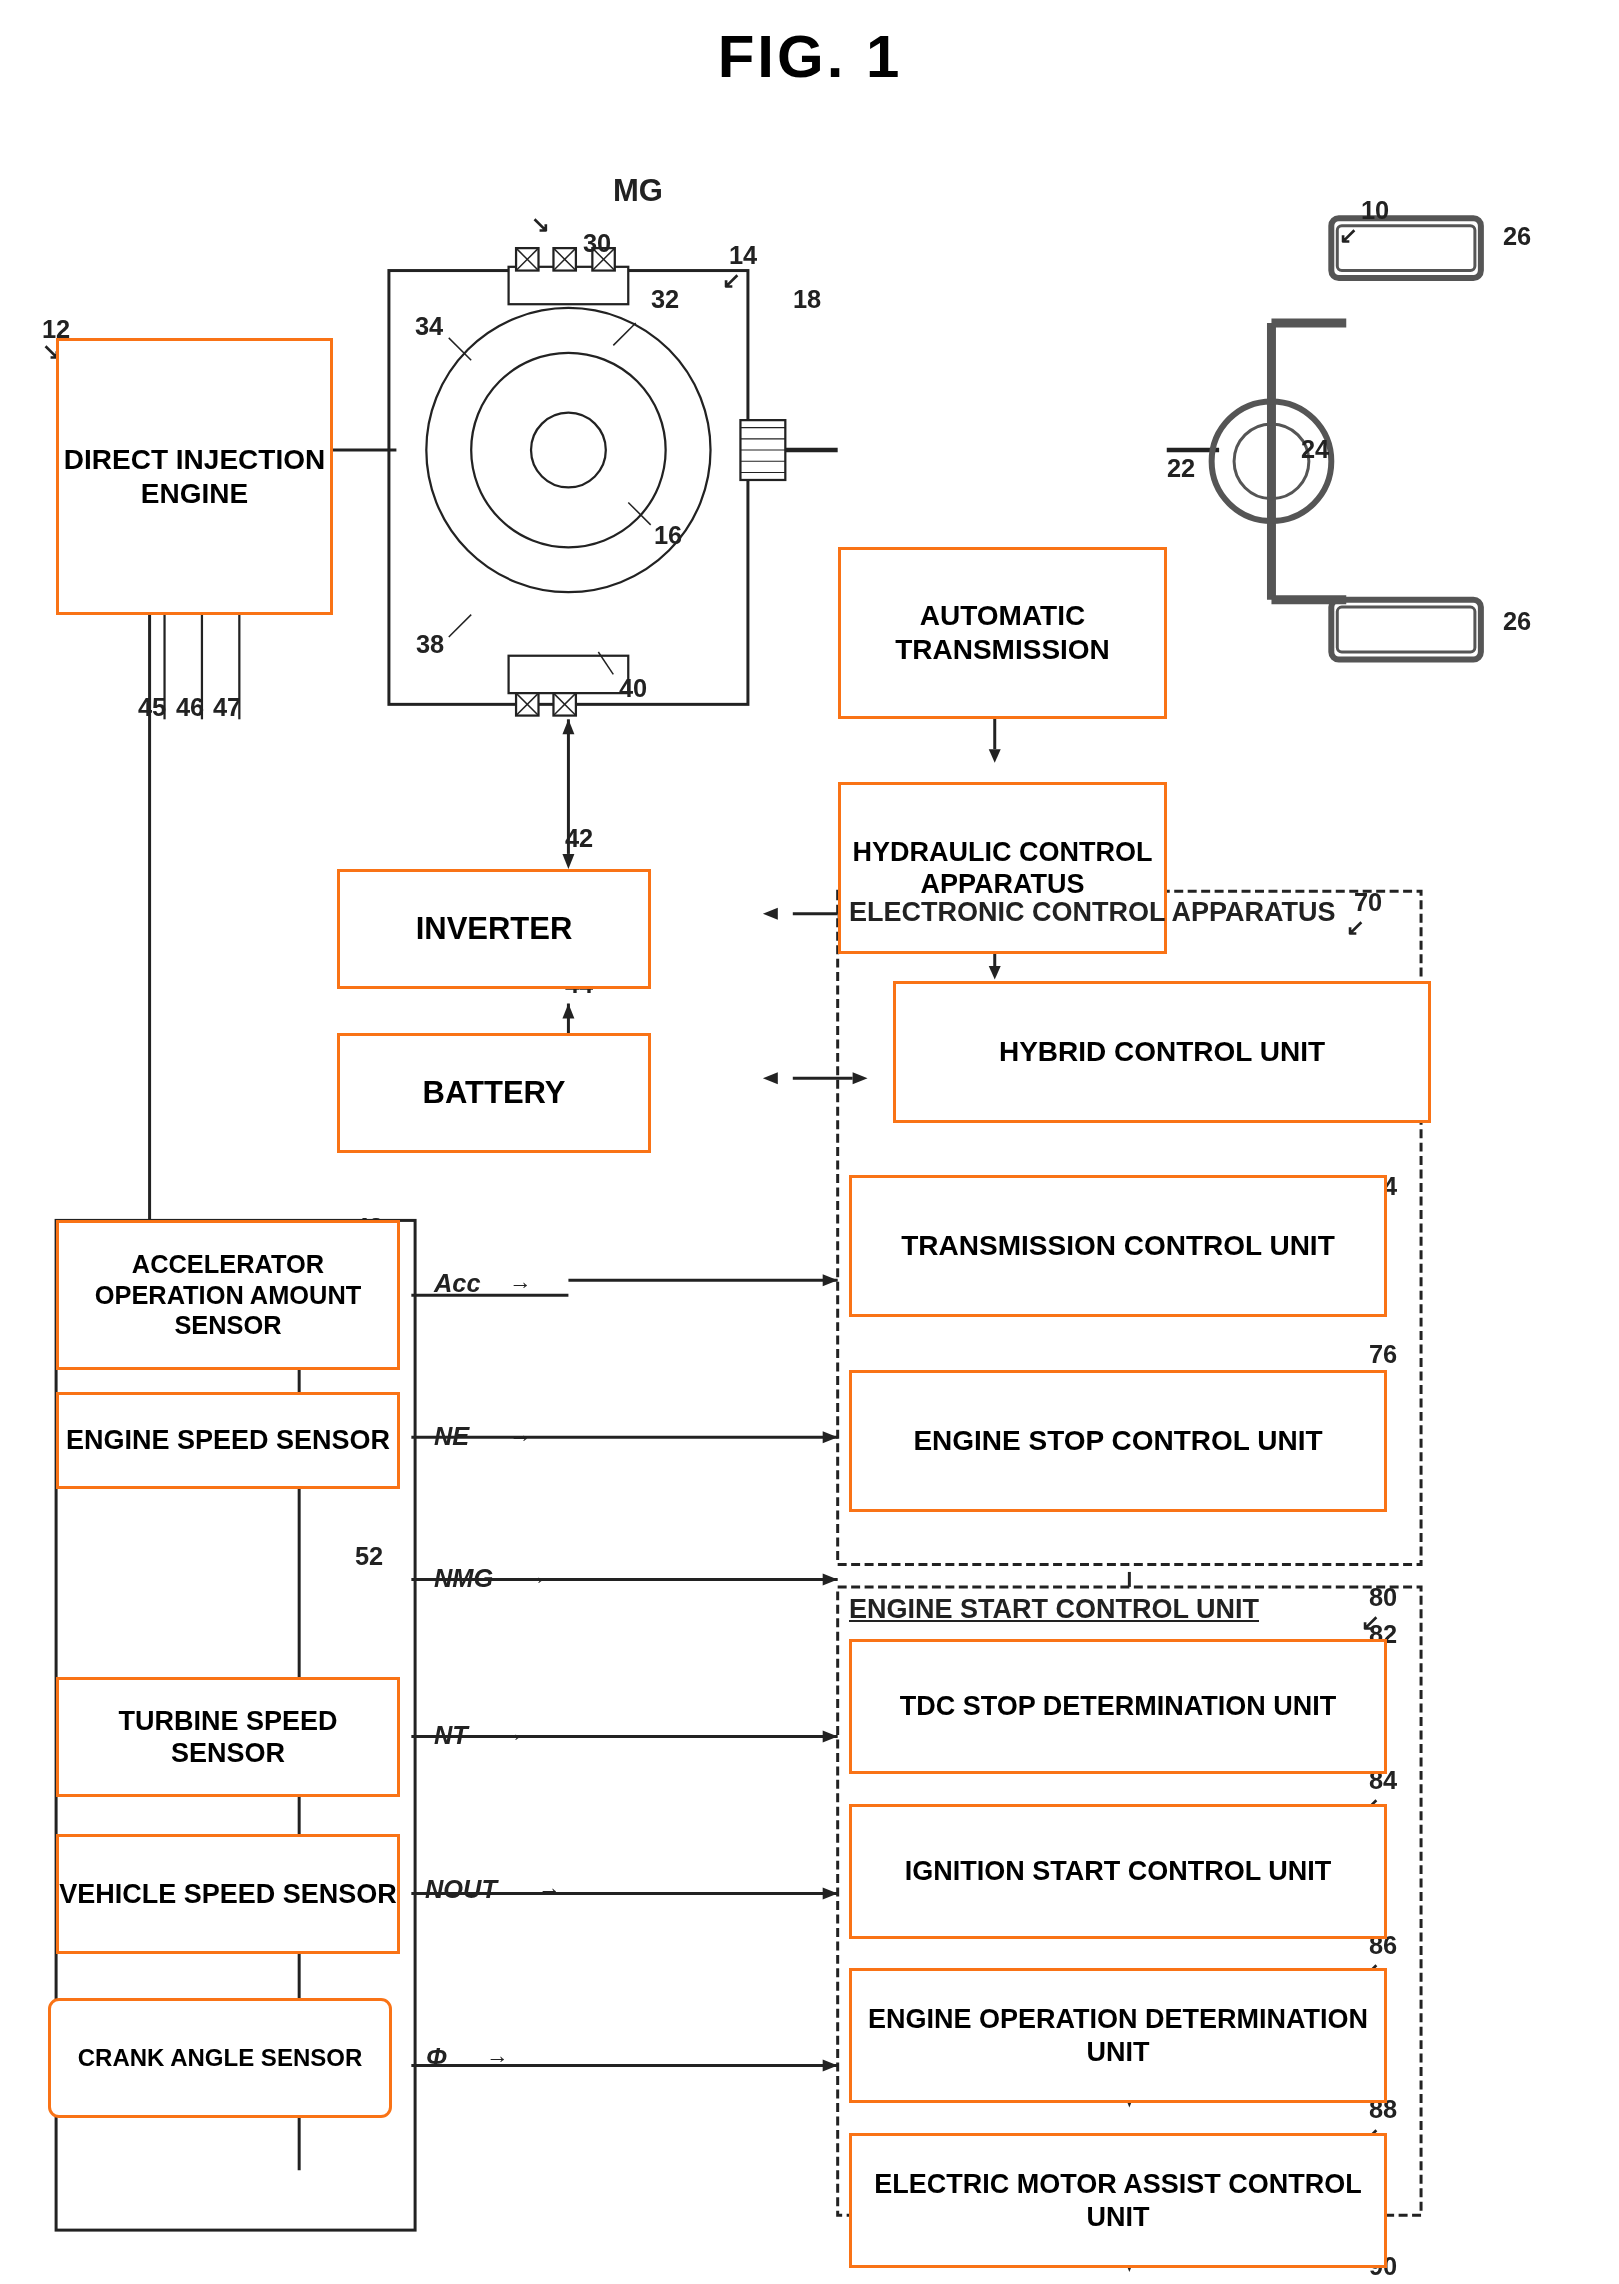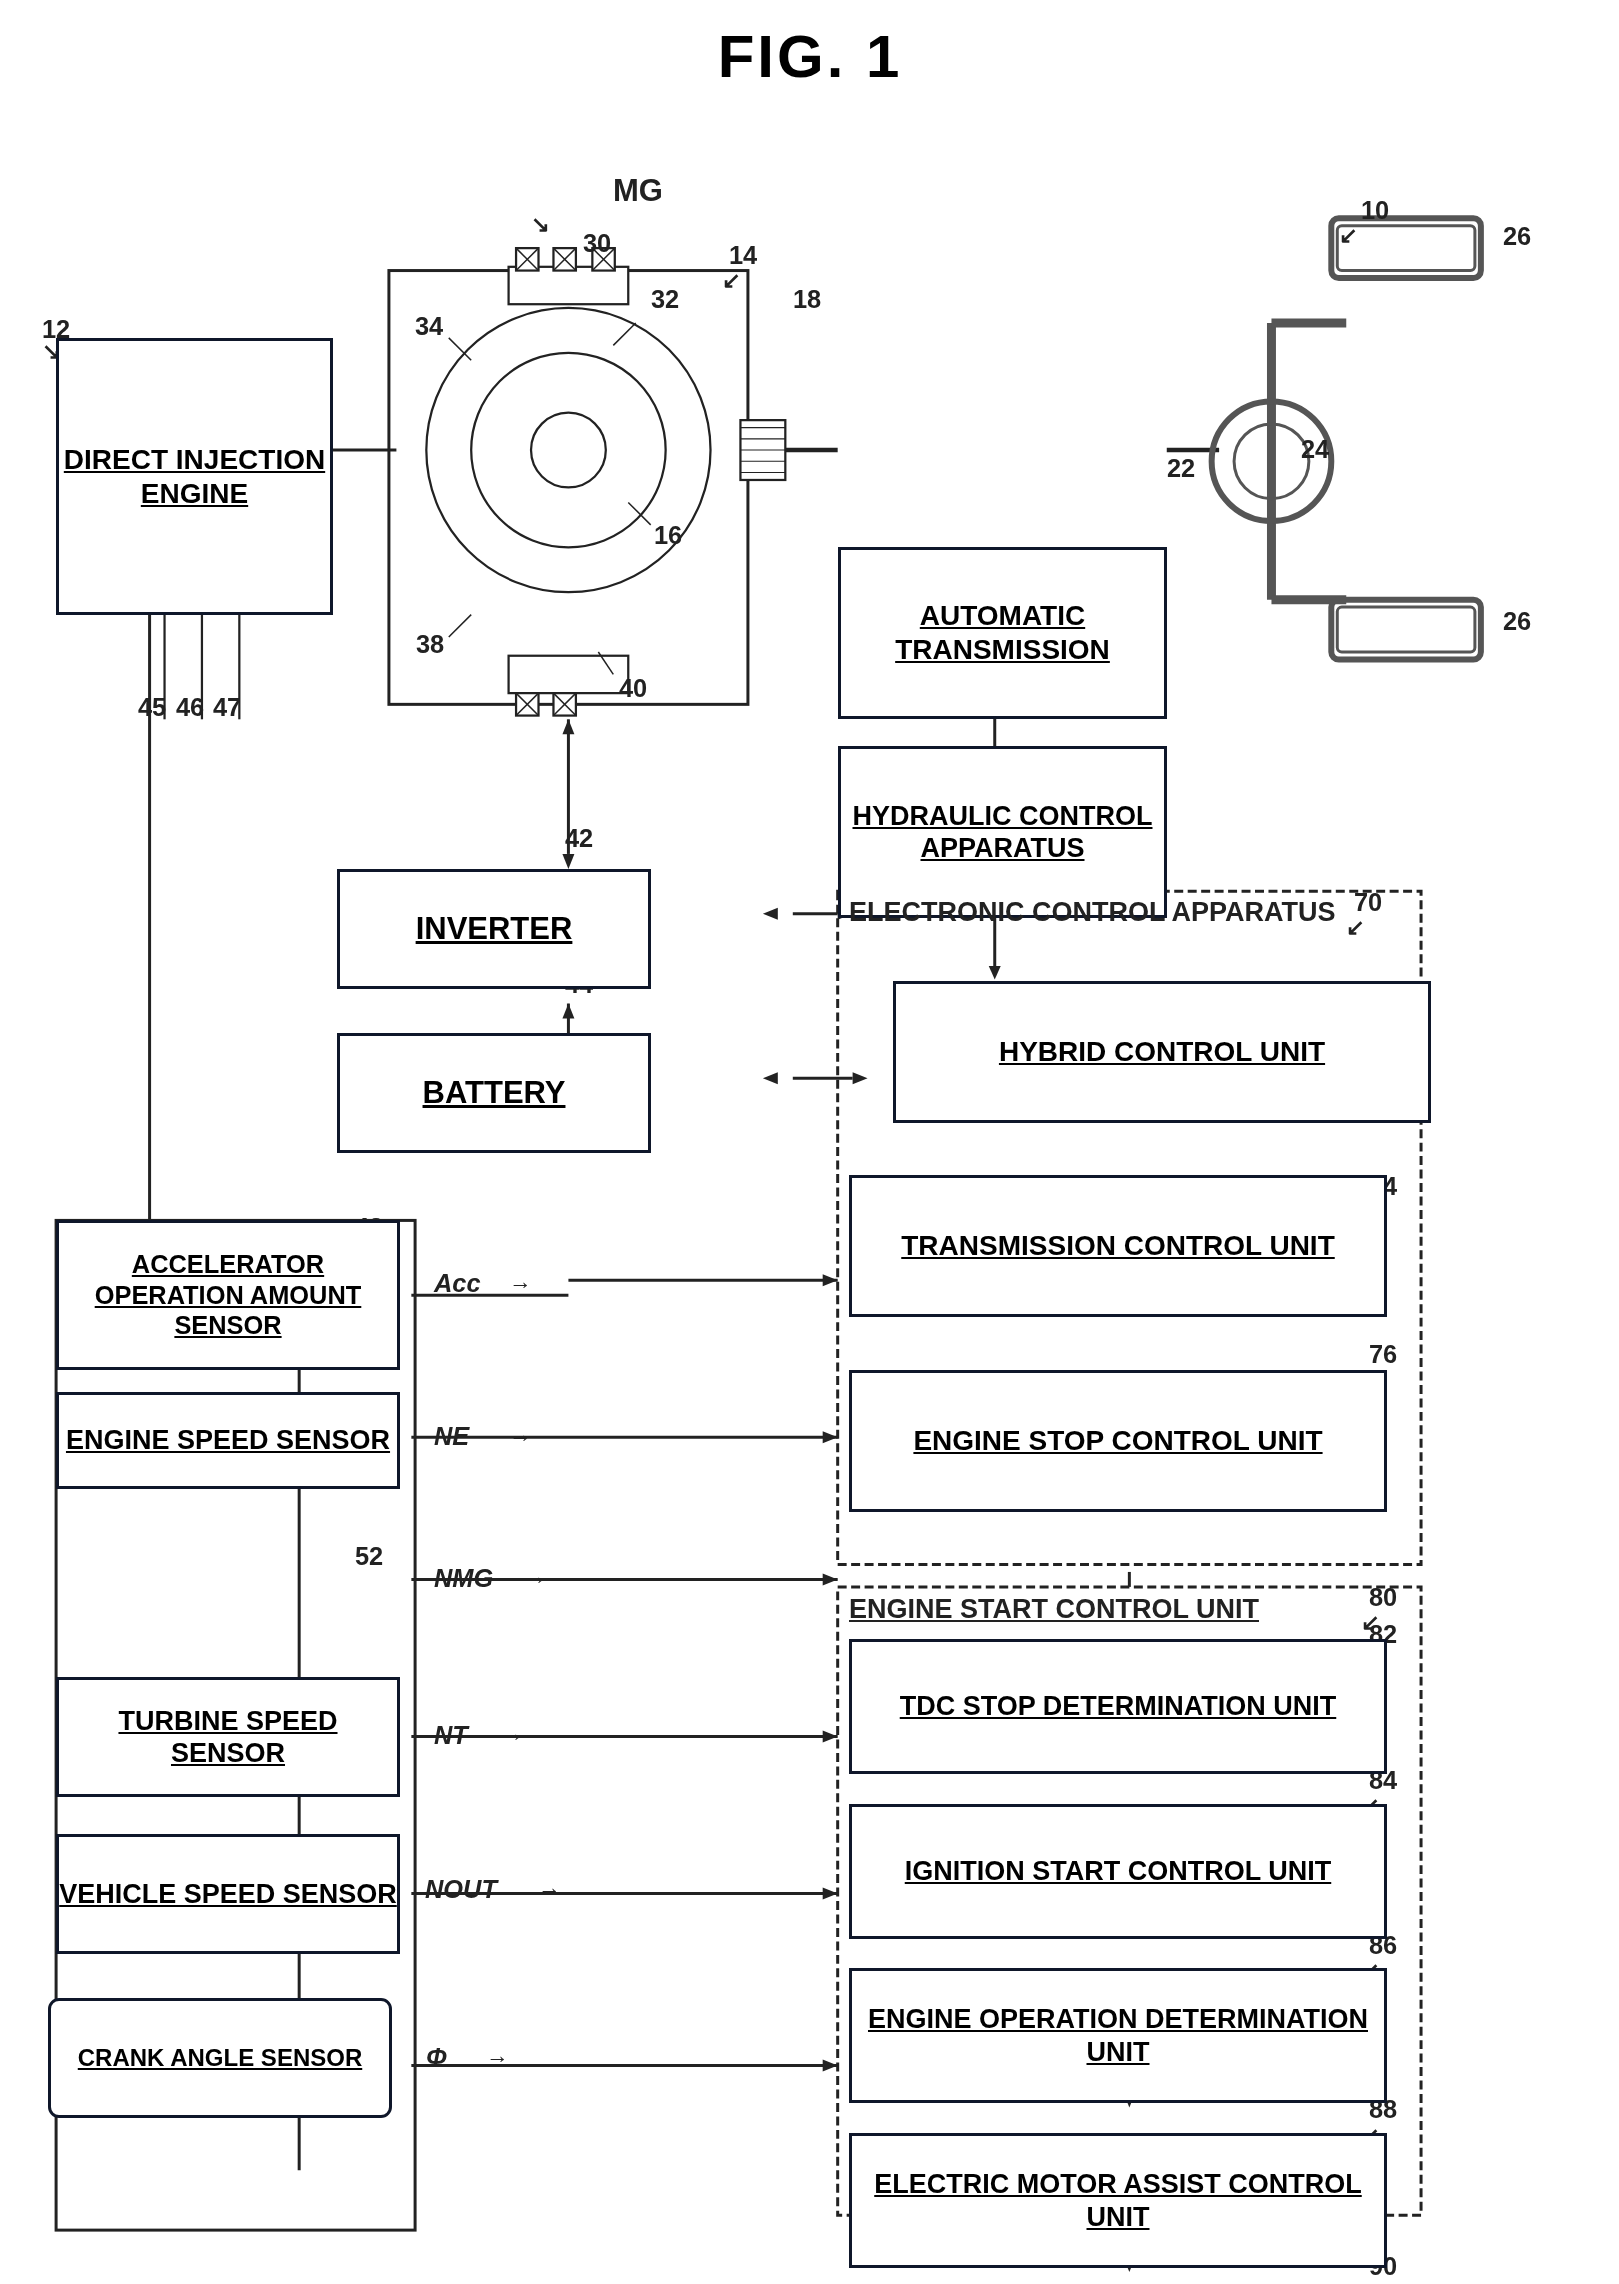--- a/index.html
+++ b/index.html
@@ -23,30 +23,29 @@
     .diagram-container {
       position: relative;
       width: 1620px;
       height: 2169px;
       margin-top: 15px;
     }
 
     
     .box {
       position: absolute;
-      border: 3px solid #0f172a;
+      border: 3px solid #f97316;
       background: #fff;
       display: flex;
       align-items: center;
       justify-content: center;
       text-align: center;
       font-size: 27px;
       font-weight: bold;
       line-height: 1.2;
-      text-decoration: underline;
     }
 
     
     .label {
       position: absolute;
       font-size: 25.4px;
       font-weight: bold;
       color: #222;
     }
 
@@ -299,21 +298,21 @@
   <div class="label" style="left:426px; top:1937px; font-style:italic;">Φ</div>
   <div class="label" style="left:486px; top:1937px; font-size:22.4px;">→</div>
 
   <div class="box" style="left:56px; top:232px; width:277px; height:277px; font-size:28px;">DIRECT
 INJECTION
 ENGINE</div>
 
   <div class="box" style="left:838px; top:441px; width:329px; height:172px; font-size:28px;">AUTOMATIC
 TRANSMISSION</div>
 
-  <div class="box" style="left:838px; top:640px; width:329px; height:172px; font-size:27px;">HYDRAULIC
+  <div class="box" style="left:838px; top:676px; width:329px; height:172px; font-size:27px;">HYDRAULIC
 CONTROL
 APPARATUS</div>
 
   <div class="box" style="left:337px; top:763px; width:314px; height:120px; font-size:31px;">INVERTER</div>
 
   <div class="box" style="left:337px; top:927px; width:314px; height:120px; font-size:31px;">BATTERY</div>
 
   <div class="label" style="left:849px; top:791px; font-size:27px; max-width:561px; text-align:center;">ELECTRONIC CONTROL
 APPARATUS</div>
 

